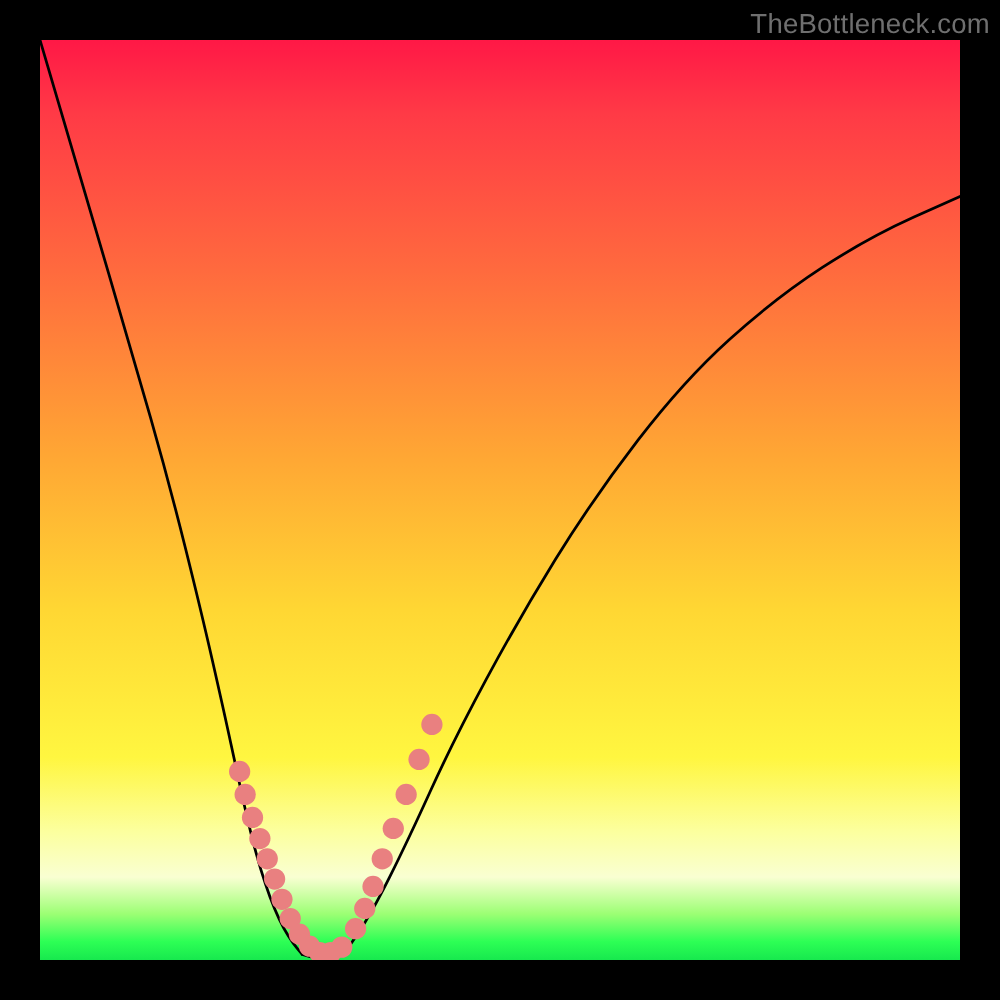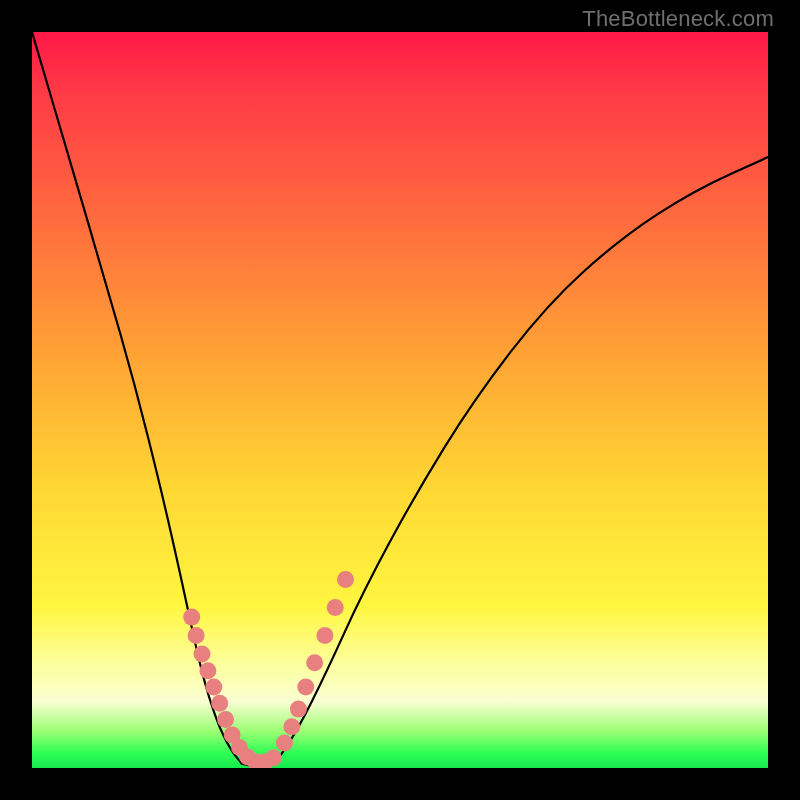--- a/index.html
+++ b/index.html
@@ -37,21 +37,21 @@
       #fcff9e 86%,
       #f9ffd2 91%,
       #9cff74 95%,
       #2dff55 98%,
       #17e84e 100%
     );
   }
   .watermark {
     position: absolute;
     top: 6px;
-    right: 26px;
+    right: 8px;
     color: #6f6f6f;
     font-size: 22px;
     letter-spacing: 0.2px;
     font-weight: 500;
   }
   svg.curves {
     position: absolute;
     inset: 0;
     width: 736px;
     height: 736px;

